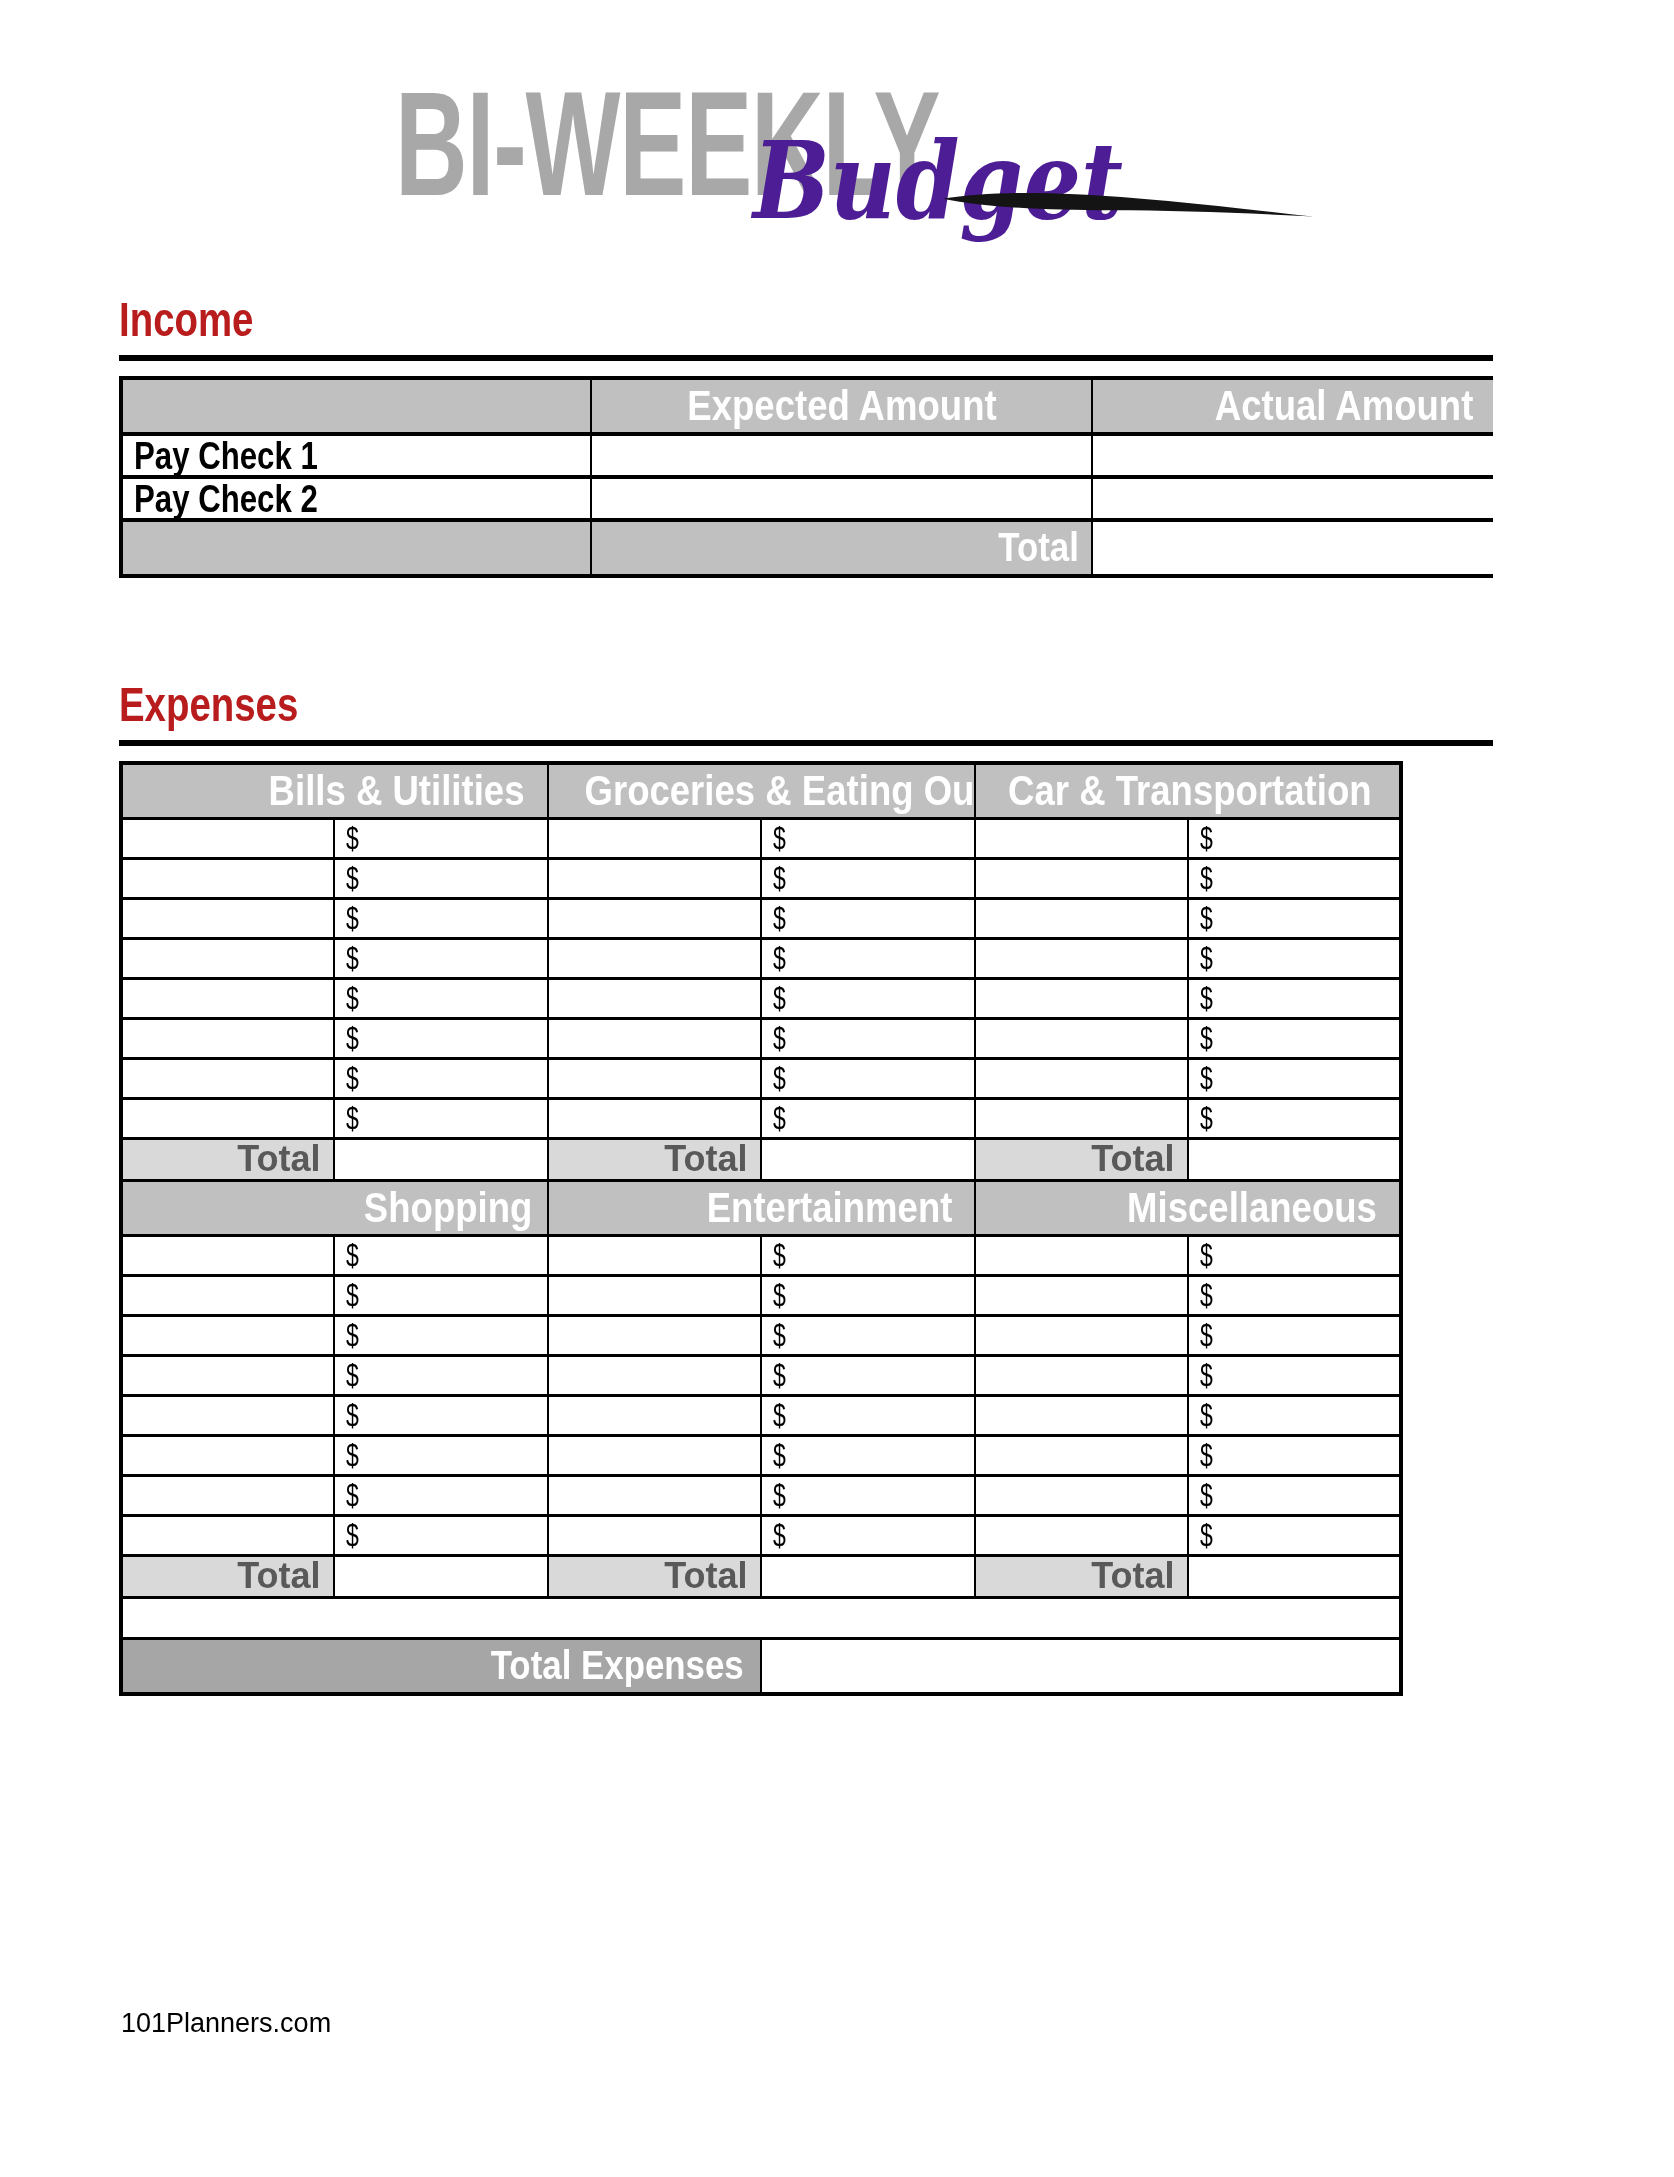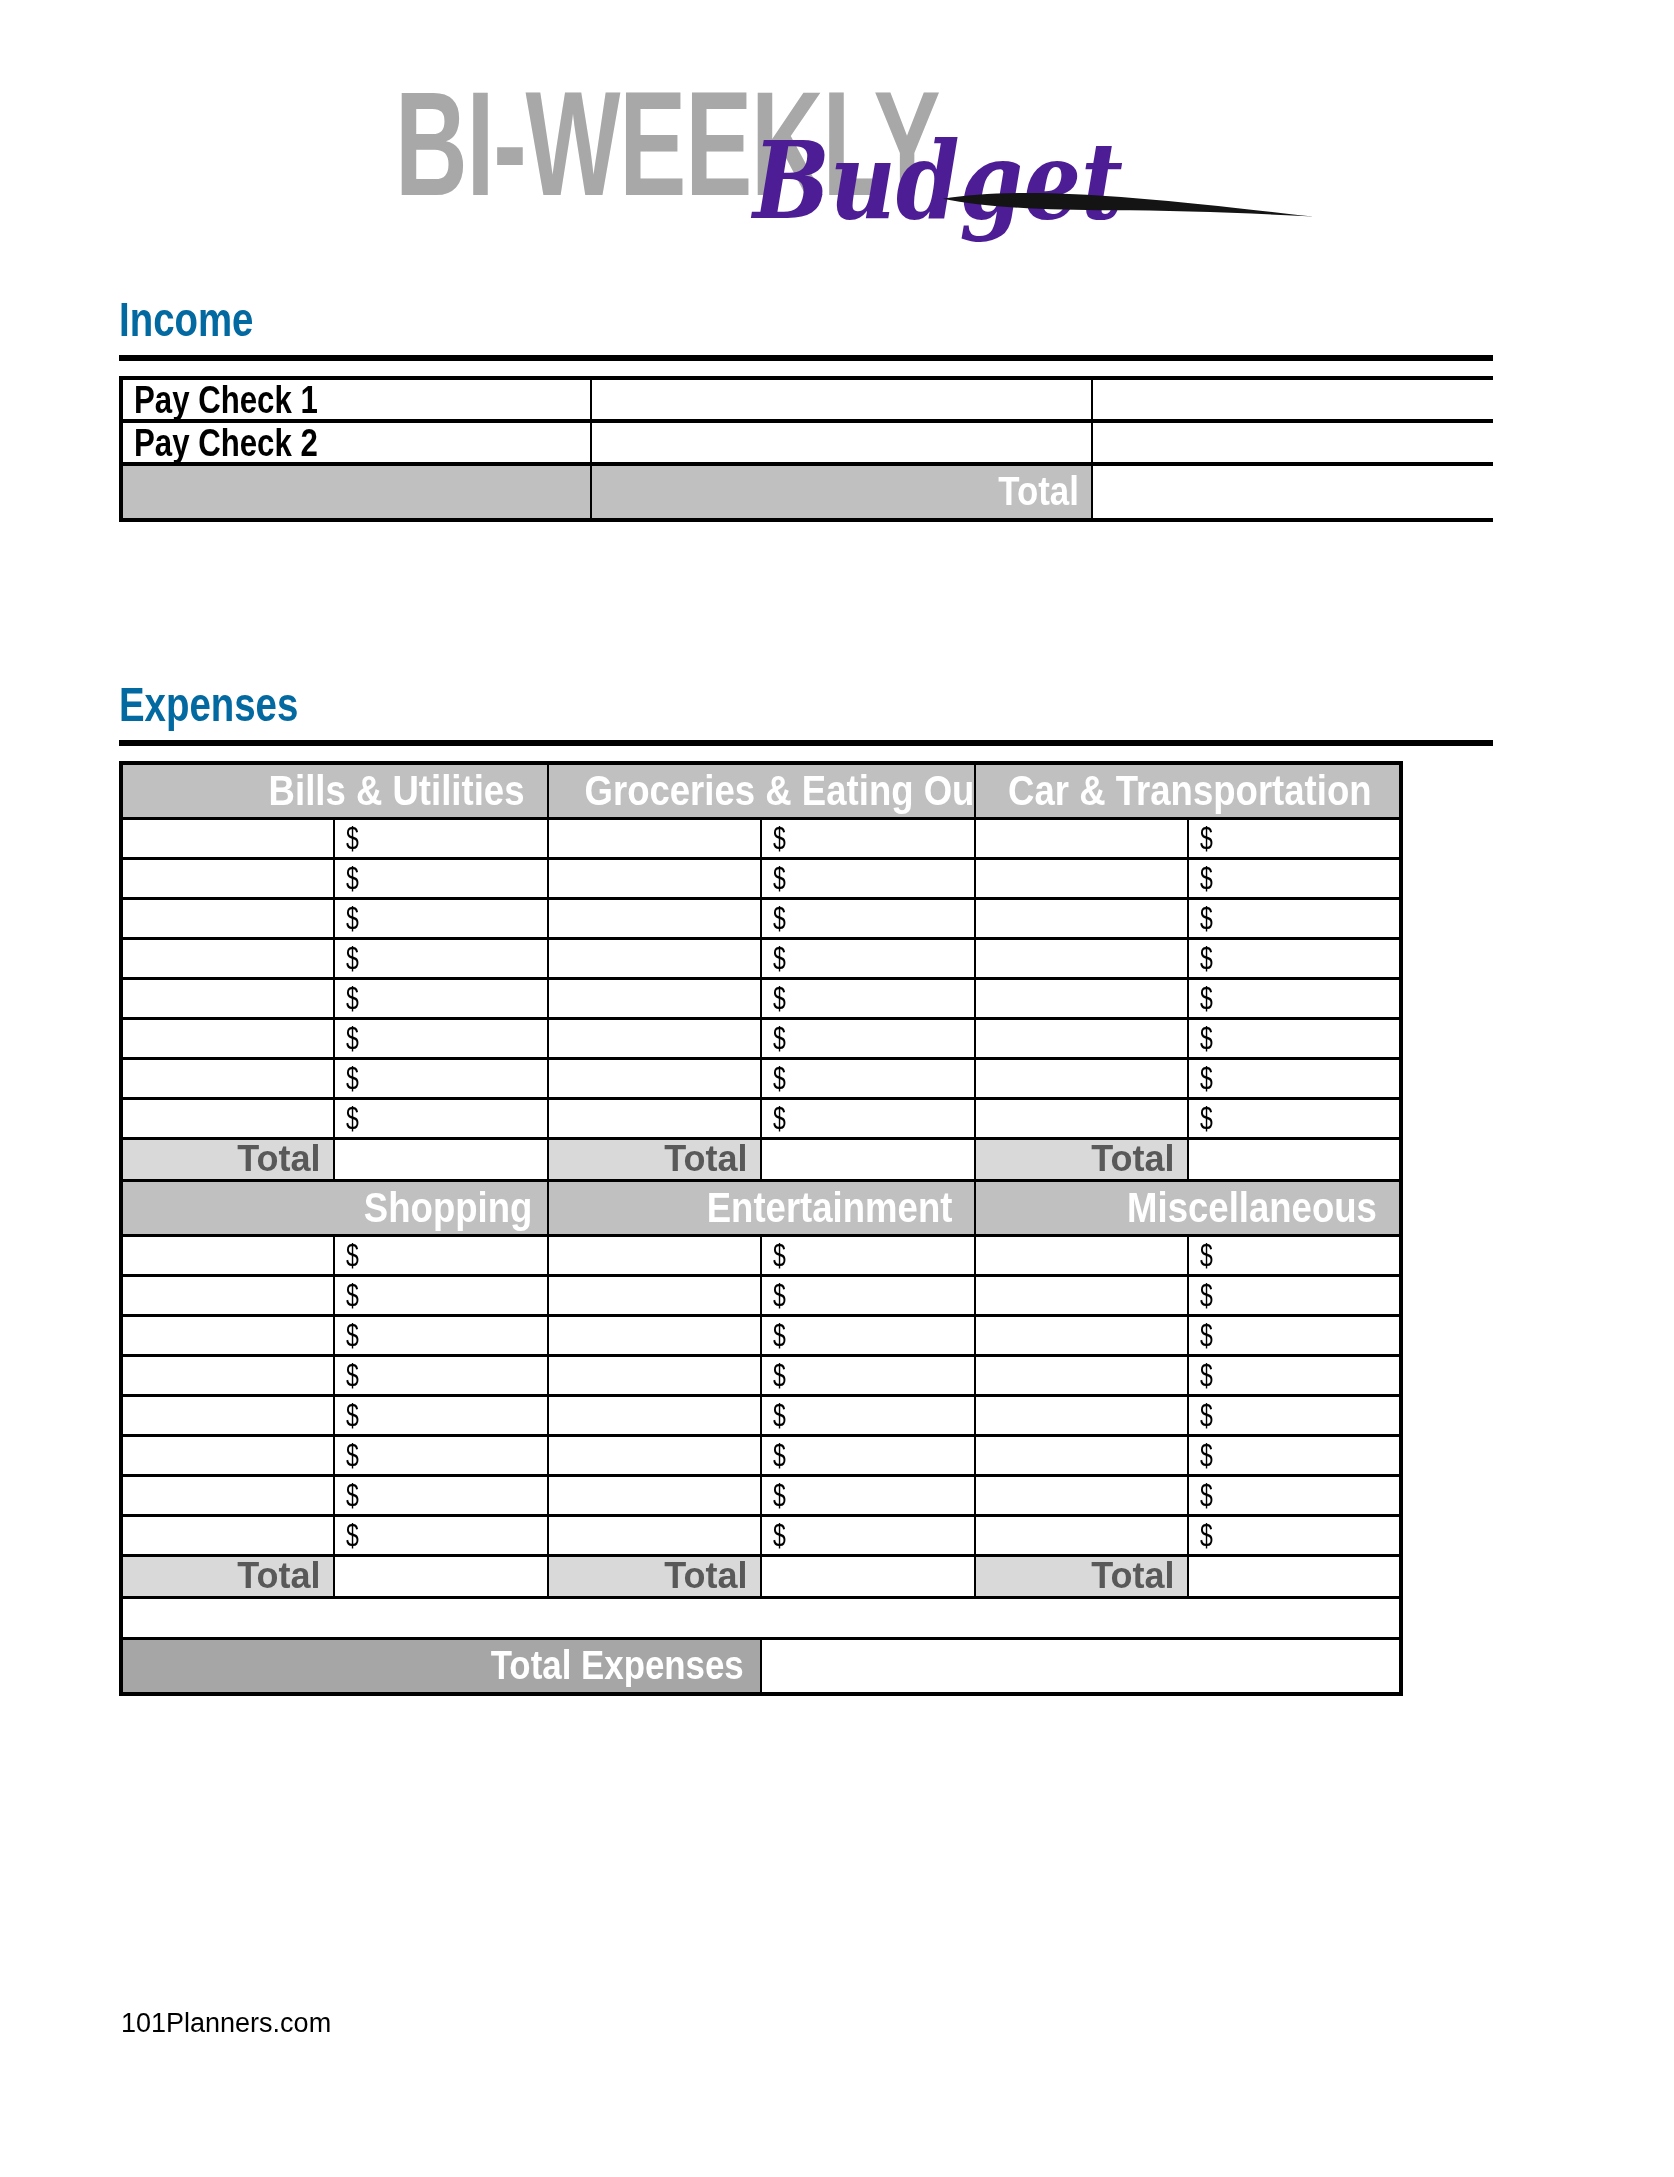--- a/index.html
+++ b/index.html
@@ -25,21 +25,21 @@
   }
   .flourish{position:absolute;left:922px;top:186px;}
 
   
   .section{position:absolute;left:100px;width:1476px;}
   .sec-income{top:296px;}
   .sec-expenses{top:681px;}
   .sec-savings{top:1780px;}
   .sec-heading{
     margin:0;padding:0 0 10.7px 0;border-bottom:6.3px solid #000;
-    font-size:48px;line-height:1;color:#0369a1;font-weight:700;
+    font-size:48px;line-height:1;color:#b91c1c;font-weight:700;
   }
 
   table{border-collapse:collapse;table-layout:fixed;border:4.5px solid #000;margin-top:15px;}
   td{padding:0;vertical-align:middle;overflow:hidden;}
 
   .t-income{width:1476px;}
   .t-income td{border:2.7px solid #000;border-top-width:4.5px;border-bottom-width:4.5px;}
   .t-income tr.r-hdr td{height:52px;}
   .t-income tr.r-data td{height:39px;}
   .t-income tr.r-total td{height:52px;}
@@ -93,20 +93,25 @@
 
   <section class="section sec-income">
     <h2 class="sec-heading"><span class="cond sx80l">Income</span></h2>
     <table class="t-income">
       <colgroup>
           <col style="width:470px">
           <col style="width:501px">
           <col style="width:505px">
         </colgroup>
       <tbody>
+      <tr class="r-hdr">
+        <td class="bg-h"></td>
+        <td class="bg-h ac"><span class="cond sx85c wt fs-colhdr">Expected Amount</span></td>
+        <td class="bg-h ac"><span class="cond sx85c wt fs-colhdr">Actual Amount</span></td>
+      </tr>
       <tr class="r-data">
         <td class="al"><span class="cond sx80l fs-lbl">Pay Check 1</span></td>
         <td></td>
         <td></td>
       </tr>
       <tr class="r-data">
         <td class="al"><span class="cond sx80l fs-lbl">Pay Check 2</span></td>
         <td></td>
         <td></td>
       </tr>

